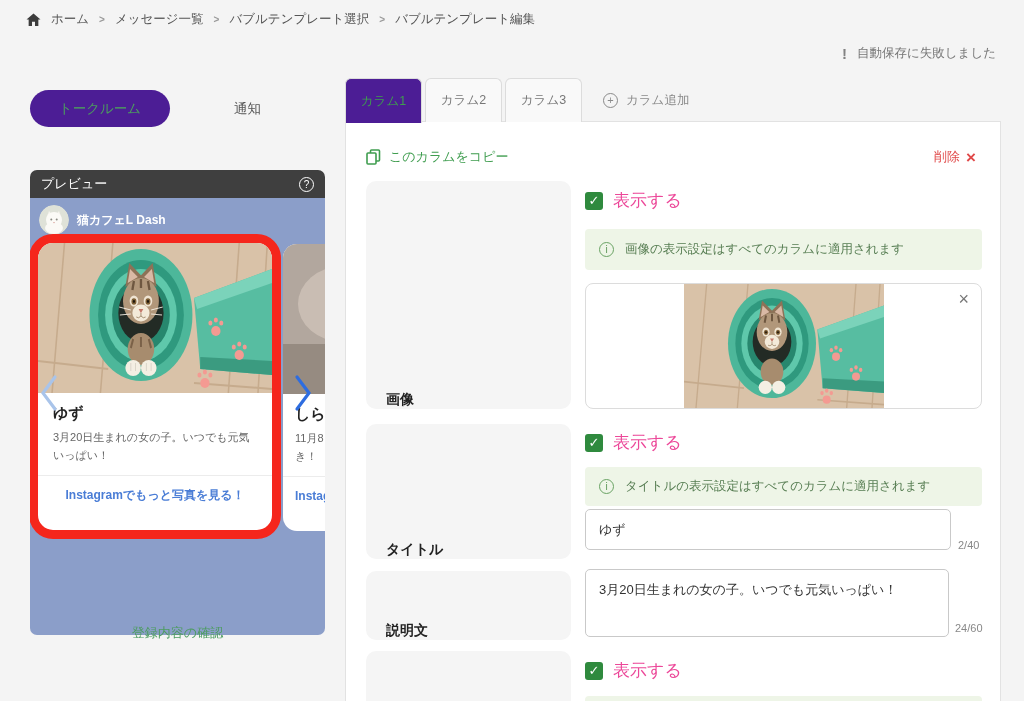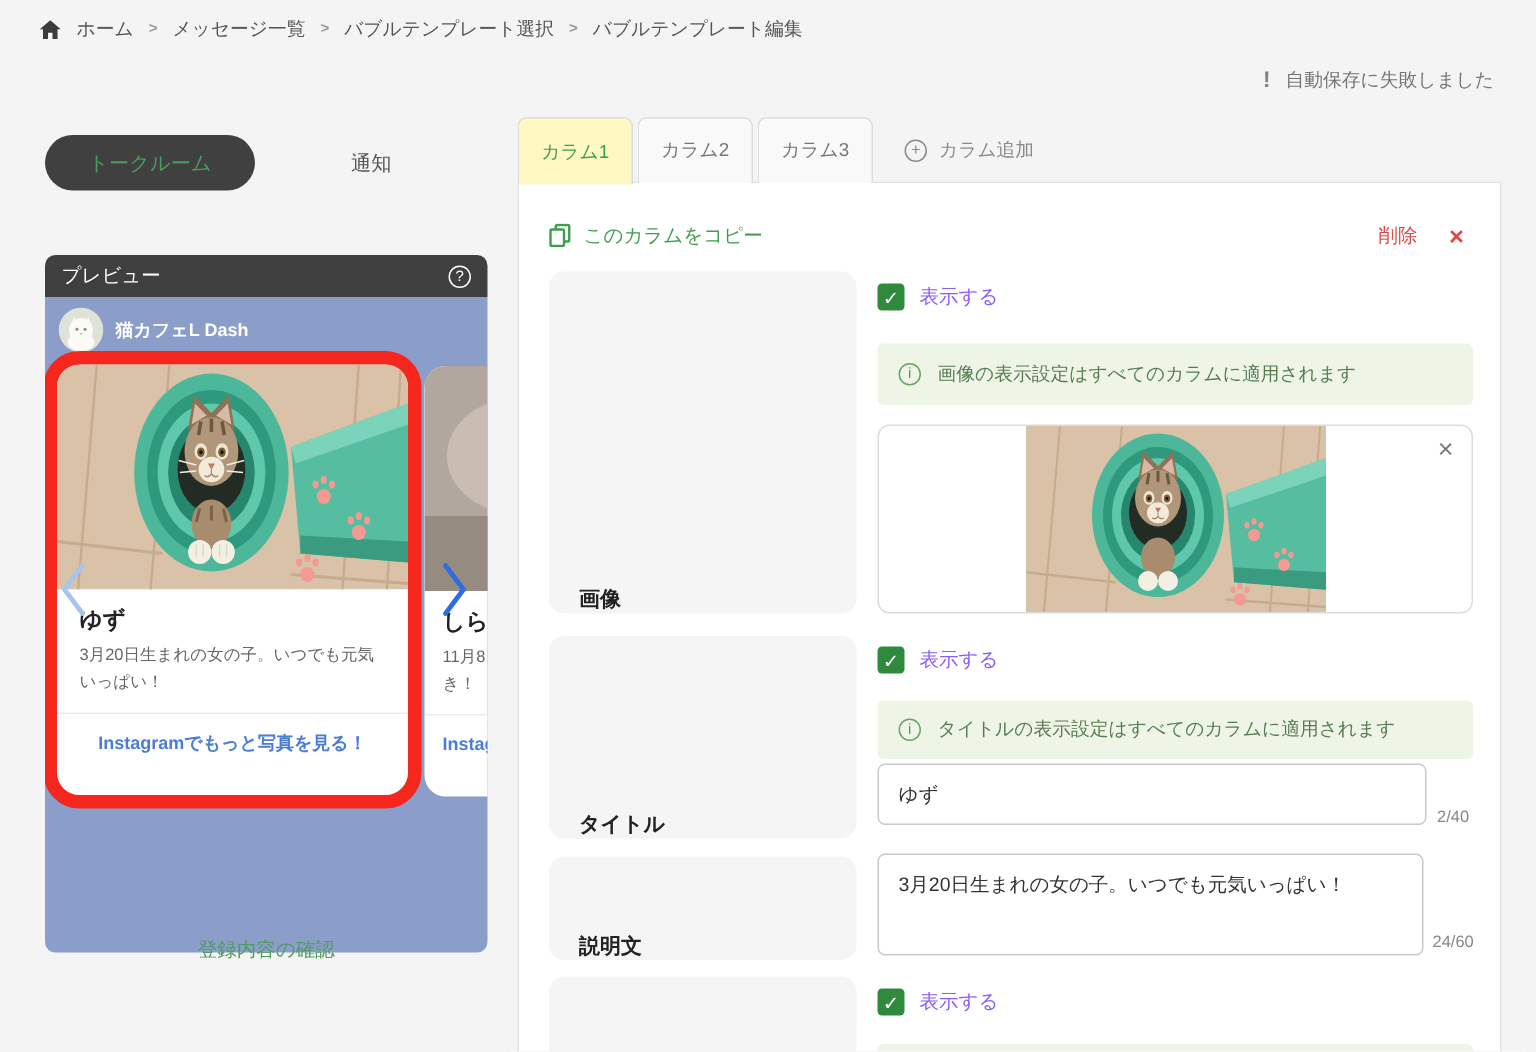--- a/index.html
+++ b/index.html
@@ -16,21 +16,21 @@
   .breadcrumb { position:absolute; top:11px; left:26px; display:flex; align-items:center; gap:10px; font-size:12.5px; color:#555; }
   .crumb { cursor:pointer; }
   .crumb-sep { color:#9a9a9a; font-size:10px; font-weight:bold; }
   .home-ico { display:flex; align-items:center; }
 
   
   .autosave { position:absolute; top:45px; right:28px; display:flex; align-items:center; gap:10px; color:#757575; font-size:12.5px; }
   .autosave-icon { font-weight:bold; font-size:15px; color:#828282; }
 
   
-  .tab-talk { position:absolute; left:30px; top:90px; width:140px; height:37px; border-radius:19px; background:#404040;
+  .tab-talk { position:absolute; left:30px; top:90px; width:140px; height:37px; border-radius:19px; background:#4c1d95;
     color:#4c9c5f; display:flex; align-items:center; justify-content:center; font-size:13.5px; cursor:pointer; }
   .tab-notify { position:absolute; left:170px; top:90px; width:155px; height:37px; color:#555;
     display:flex; align-items:center; justify-content:center; font-size:13.5px; cursor:pointer; }
 
   
   .preview { position:absolute; left:30px; top:145px; width:295px; height:465px;margin-top:25px; }
   .preview-header { height:28px; background:#3f3f3f; border-radius:7px 7px 0 0; color:#fff; font-size:13px;
     display:flex; align-items:center; justify-content:space-between; padding:0 11px; }
   .help-circle { width:15px; height:15px; border:1.4px solid #fff; border-radius:50%; font-size:10px;
     display:flex; align-items:center; justify-content:center; cursor:pointer; }
@@ -58,46 +58,46 @@
   .chev.left { left:10px; }
   .chev.right { left:264px; }
 
   .confirm-link { position:absolute; left:30px; top:624px; width:295px; text-align:center; color:#4c9c5f; font-size:13px; cursor:pointer; }
 
   
   .col-tabs { position:absolute; left:345px; top:77px; display:flex; align-items:flex-end; height:45px; z-index:3; }
   .col-tab { width:77px; height:44px; display:flex; align-items:center; justify-content:center; font-size:12.5px;
     border:1px solid #dcdcdc; border-bottom:none; border-radius:6px 6px 0 0; background:#f9f9f9; color:#777;
     margin-right:3px; cursor:pointer; }
-  .col-tab.active { background:#fef9c3; color:#3f9d4f; height:45px; margin-bottom:-1px;text-align:center; }
+  .col-tab.active { background:#4c1d95; color:#3f9d4f; height:45px; margin-bottom:-1px;text-align:center; }
   .add-column { display:flex; align-items:center; gap:8px; color:#8a8a8a; font-size:12.5px; margin:0 0 13px 18px; cursor:pointer; }
   .plus-circle { width:15px; height:15px; border-radius:50%; border:1.4px solid #8a8a8a; display:flex;
     align-items:center; justify-content:center; font-size:11px; line-height:1; }
 
   
   .panel { position:absolute; left:345px; top:121px; width:656px; height:581px; background:#fff;
     border:1px solid #e2e2e2; overflow:hidden; z-index:2; }
 
   .copy-row { position:absolute; left:20px; top:26px; width:610px; display:flex; justify-content:space-between; align-items:center; }
   .copy-btn { display:flex; gap:8px; align-items:center; color:#3f9d4f; font-size:13px; cursor:pointer; }
-  .delete-btn { display:flex; gap:21px; align-items:flex-end; color:#e04848; font-size:13px; cursor:pointer; }
+  .delete-btn { display:flex; gap:6px; align-items:flex-end; color:#e04848; font-size:13px; cursor:pointer; }
   .delete-x { font-size:17px; font-weight:bold; line-height:1; }
 
   .label-box { position:absolute; left:20px; width:205px; background:#f5f5f5; border-radius:10px;
     display:flex; align-items:flex-end; padding-left:20px; font-size:14px; font-weight:bold; color:#222; }
   .lb-image { top:59px; height:228px; }
   .lb-title { top:302px; height:135px; }
   .lb-desc  { top:449px; height:69px; }
   .lb-bottom{ top:529px; height:200px; }
 
   .show-row { position:absolute; left:239px; display:flex; align-items:center; gap:10px; }
   .sr-image { top:67px; } .sr-title { top:309px; } .sr-bottom { top:537px; }
   .checkbox { width:18px; height:18px; background:#2f8a3e; border-radius:3px; color:#fff; font-size:13px;
     display:flex; align-items:center; justify-content:center; cursor:pointer; }
-  .show-label { font-size:13px; color:#8b5cf6; }
+  .show-label { font-size:17px; color:#ec4899; }
 
   .notice { position:absolute; left:239px; width:397px; background:#eef5e7; border-radius:4px;
     display:flex; align-items:center; gap:11px; padding:0 14px; color:#567d52; font-size:12.5px; }
   .nt-image { top:107px; height:41px; }
   .nt-title { top:345px; height:39px; }
   .nt-bottom{ top:574px; height:40px; }
   .info-circle { width:15px; height:15px; border-radius:50%; border:1.3px solid #6aa364; color:#5d9758;
     font-size:10px; display:flex; align-items:center; justify-content:center; flex:0 0 auto; }
 
   .image-box { position:absolute; left:239px; top:161px; width:397px; height:126px; background:#fff;

